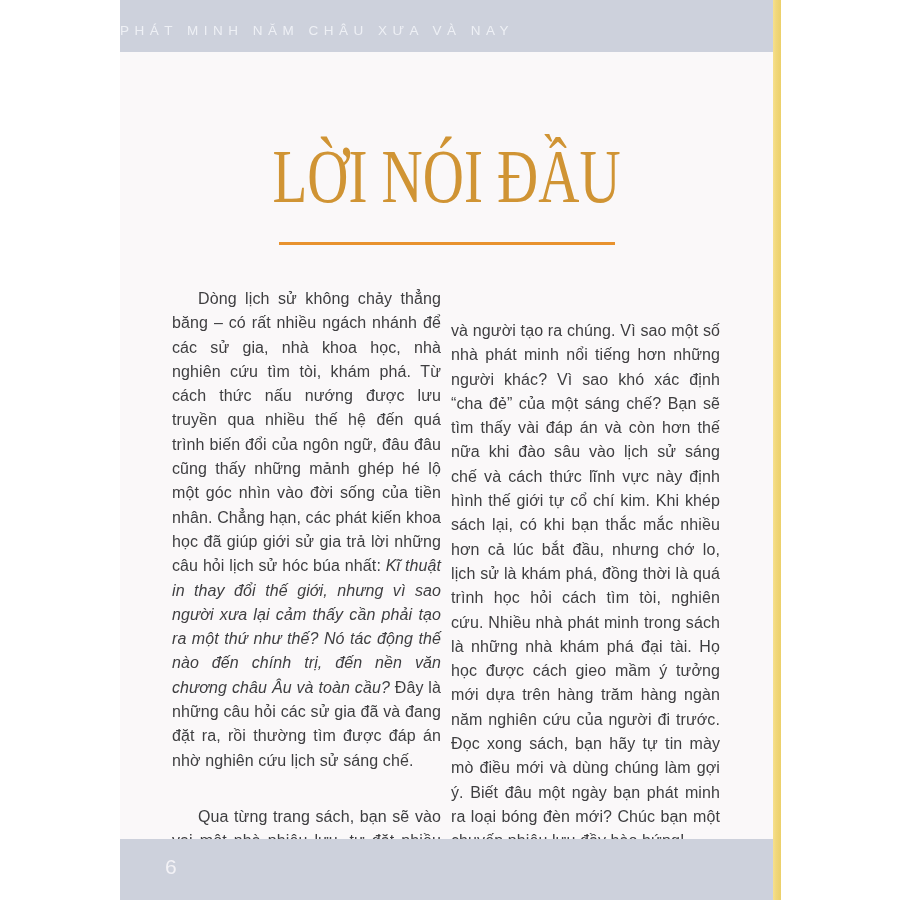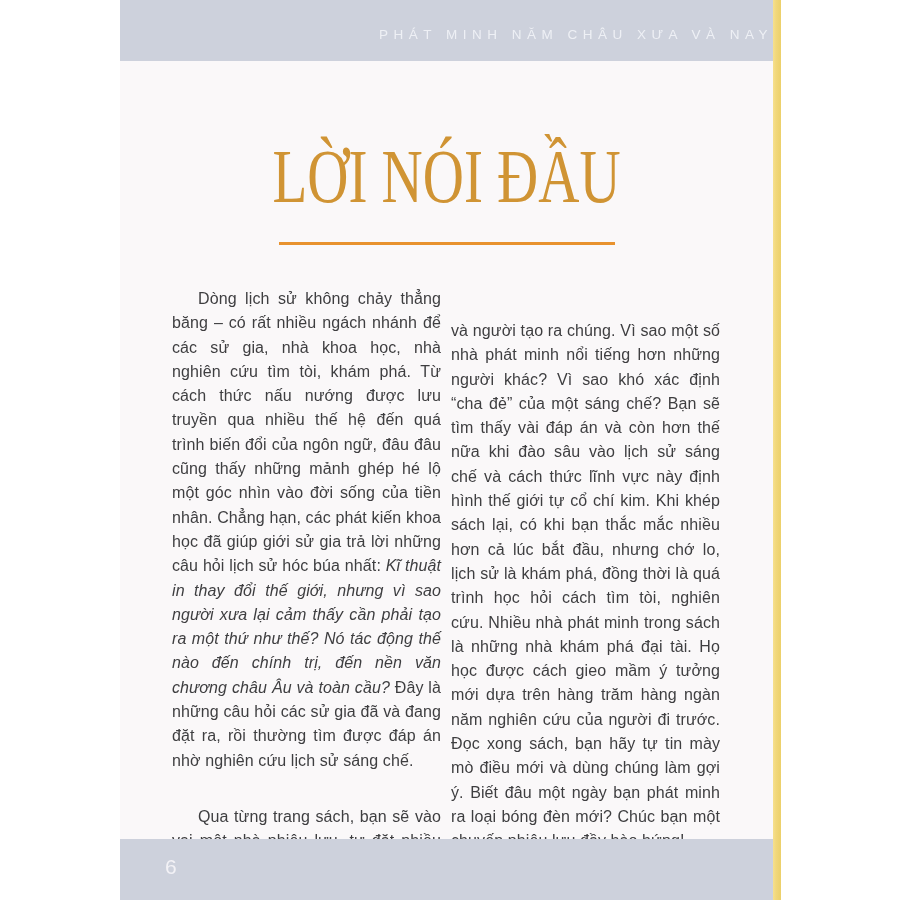--- a/index.html
+++ b/index.html
@@ -25,23 +25,23 @@
     position: absolute;
     left: 773px; top: 0;
     width: 8px; height: 900px;
     background: linear-gradient(to right, #f6e08e, #f1d77a 40%, #ecd06a);
   }
 
   
   .header-band {
     position: absolute;
     left: 0; top: 0;
-    width: 100%; height: 61px;
+    width: 100%; height: 52px;
     background: var(--band_gray, #cdd1dc);
-    display: flex; align-items: center; justify-content: flex-end;
+    display: flex; align-items: center; justify-content: flex-start;
   }
   .header-band .running-title {
     color: #eef0f5;
     font-size: 13.5px;
     letter-spacing: 5.5px;
     font-weight: 400;
     white-space: nowrap;
     padding-top: 8px;
   }
 

